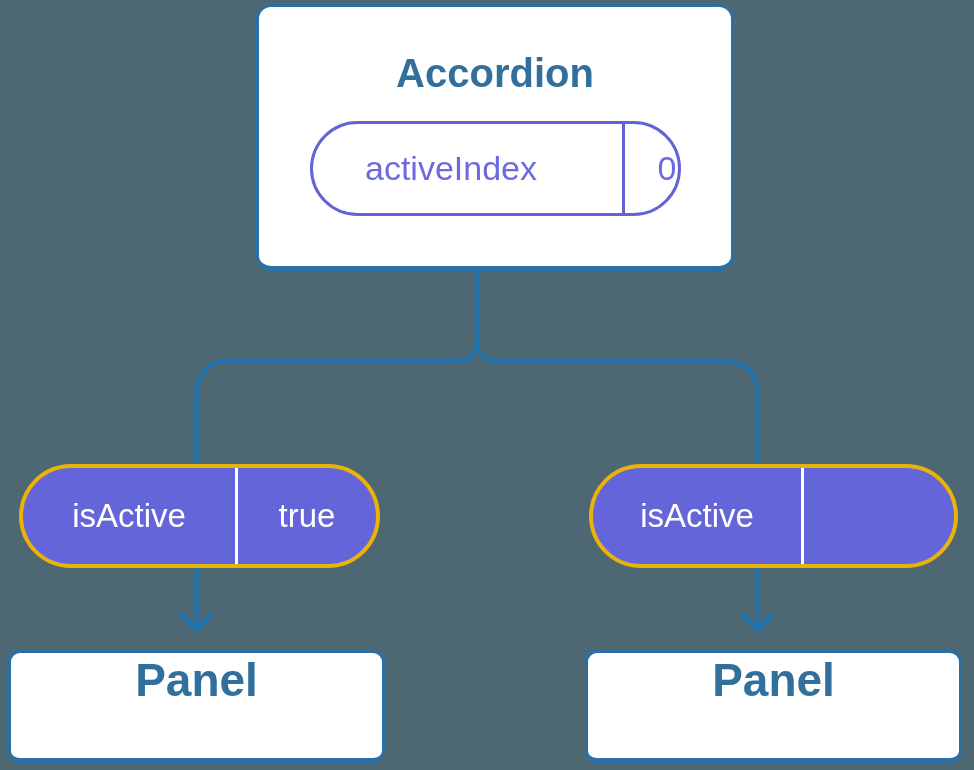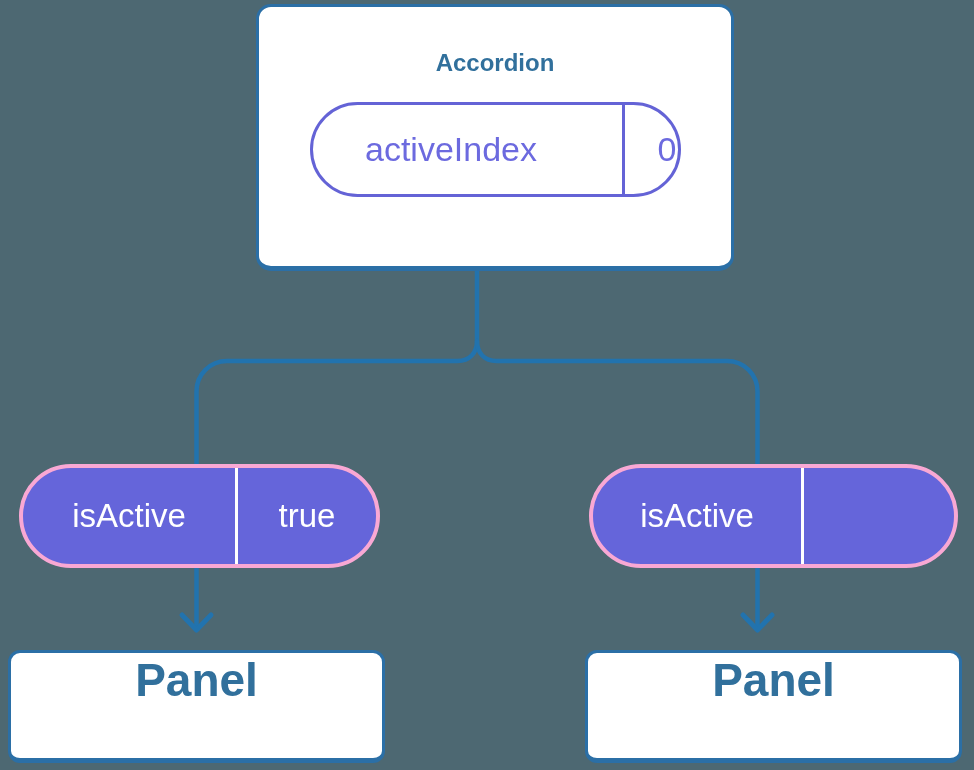--- a/index.html
+++ b/index.html
@@ -42,21 +42,21 @@
     border:3px solid var(--card-border-blue);
     border-bottom-width:5px;
   }
   .card.root{
     left:256px;top:4px;width:478px;height:267px;
     border-radius:15px;
     display:flex;flex-direction:column;align-items:center;
   }
   .card-title{
     margin-top:42px;
-    font-size:24px;font-weight:600;line-height:1.2;
+    font-size:40px;font-weight:600;line-height:1.2;
     color:var(--heading-blue);
   }
   .pill{
     display:flex;align-items:stretch;overflow:hidden;
   }
   .pill .seg{
     display:flex;align-items:center;justify-content:center;
   }
   .pill-outline{
     margin-top:24px;
@@ -68,21 +68,21 @@
     font-size:34px;
     gap:32px;
   }
   .pill-outline .seg.key{flex:0 0 277px;}
   .pill-outline .seg.val{flex:1;}
   .pill-outline .divider{width:3px;background:var(--pill-outline-purple);}
   .pill-solid{
     position:absolute;z-index:2;
     top:464px;height:104px;
     background:var(--pill-purple);
-    border:4px solid #f9a8d4;
+    border:4px solid #eab308;
     border-radius:60px;
     color:var(--pill-text-on-purple);
     font-size:33px;
   }
   .pill-solid .divider{width:3px;background:#fff;}
   .pill-solid .seg.val{flex:1;}
   .pill-solid.left{left:19px;width:361px;}
   .pill-solid.left .seg.key{flex:0 0 212px;}
   .pill-solid.right{left:589px;width:369px;}
   .pill-solid.right .seg.key{flex:0 0 208px;}

